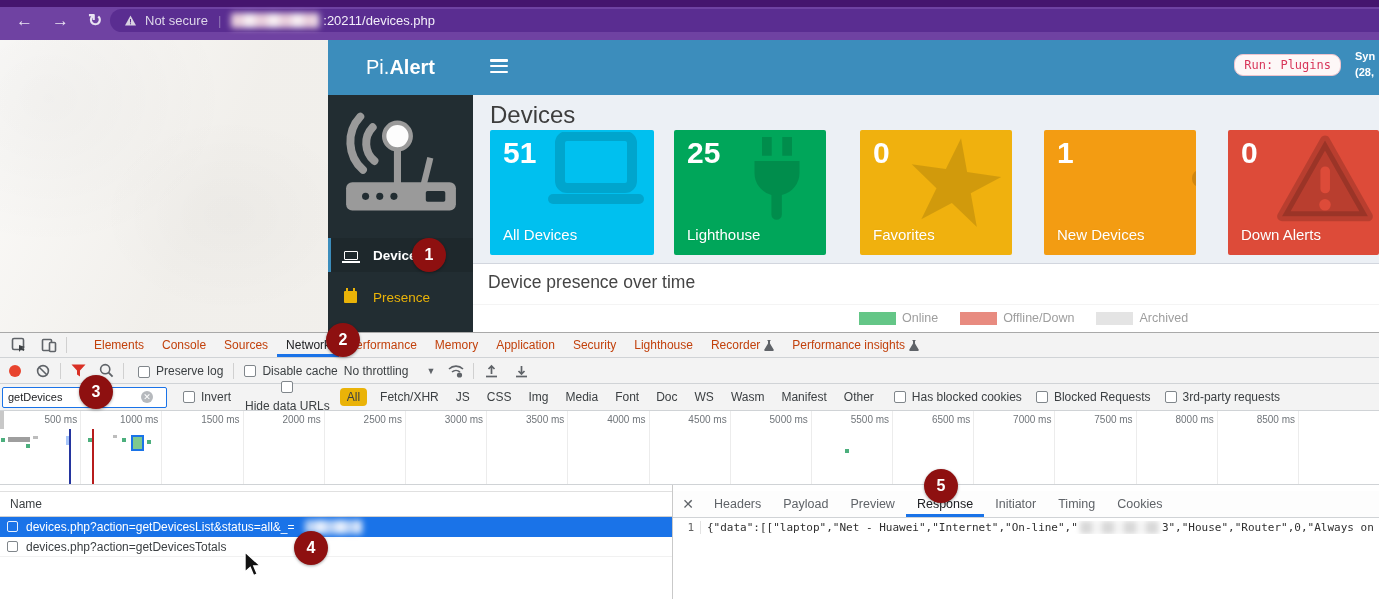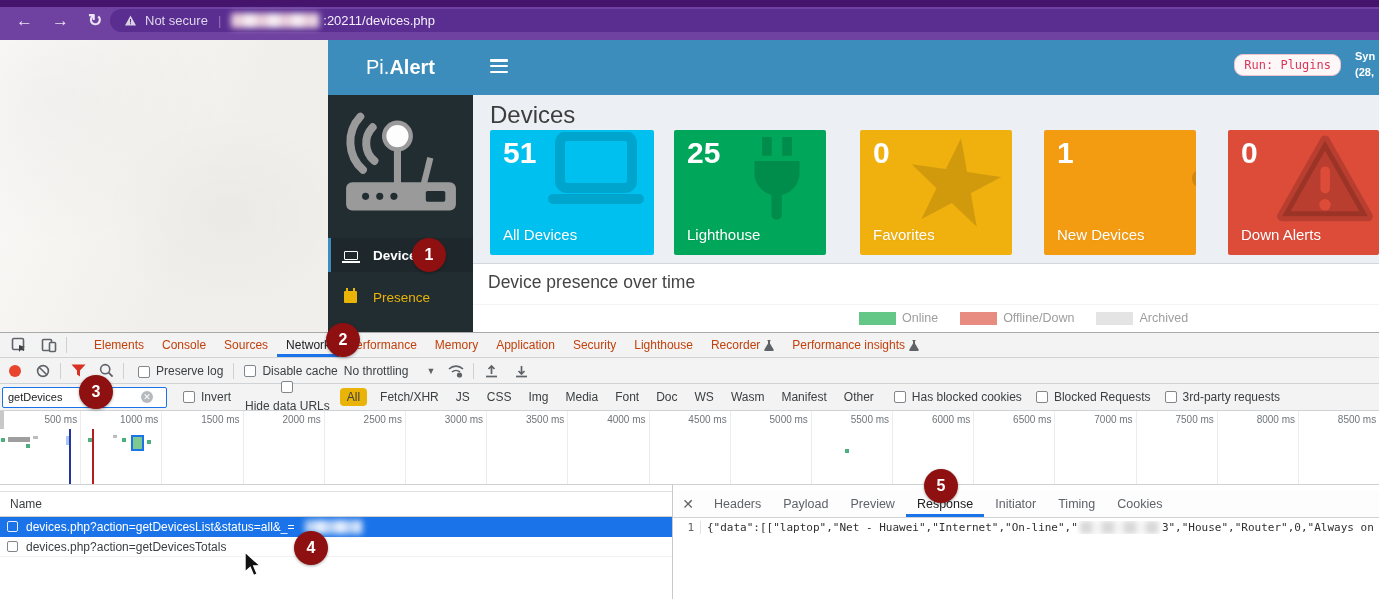--- a/index.html
+++ b/index.html
@@ -430,21 +430,20 @@
           <div class="tick">1000 ms</div>
           <div class="tick">1500 ms</div>
           <div class="tick">2000 ms</div>
           <div class="tick">2500 ms</div>
           <div class="tick">3000 ms</div>
           <div class="tick">3500 ms</div>
           <div class="tick">4000 ms</div>
           <div class="tick">4500 ms</div>
           <div class="tick">5000 ms</div>
           <div class="tick">5500 ms</div>
-          <div class="tick">6000 ms</div>
           <div class="tick">6500 ms</div>
           <div class="tick">7000 ms</div>
           <div class="tick">7500 ms</div>
           <div class="tick">8000 ms</div>
           <div class="tick">8500 ms</div>
         </div>
       <div>
         <div class="tl-mark" style="left:0;top:0;width:4px;height:18px;background:#c8c8c8;"></div>
         <div class="tl-mark" style="left:8px;top:26px;width:22px;height:5px;background:#9e9e9e;"></div>
         <div class="tl-mark" style="left:33px;top:25px;width:5px;height:3px;background:#bdbdbd;"></div>

